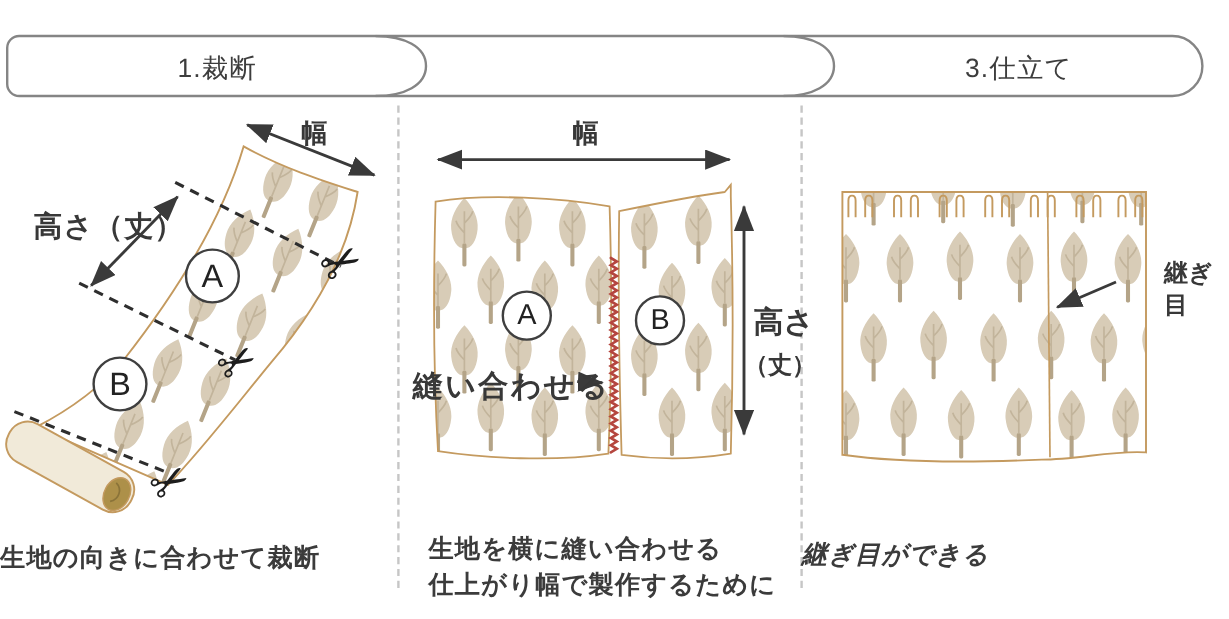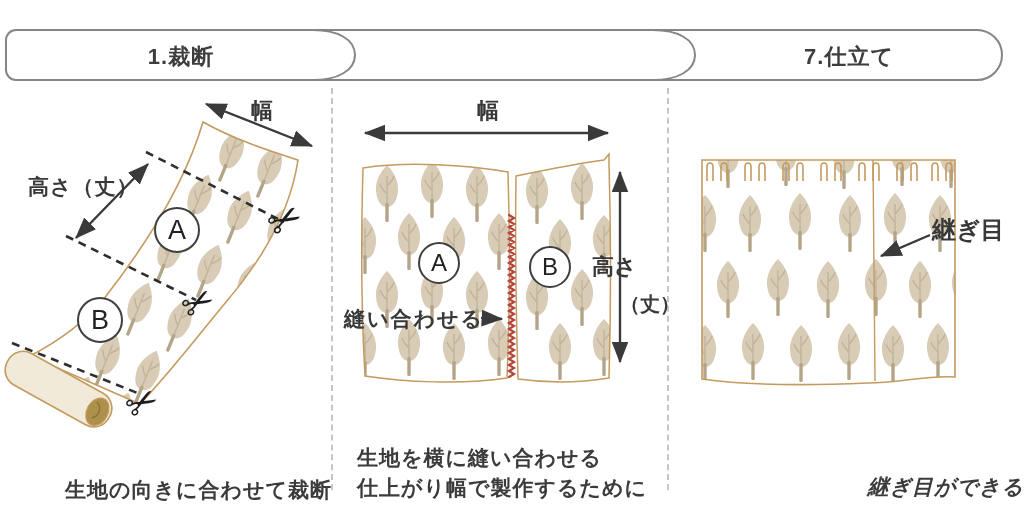--- a/index.html
+++ b/index.html
@@ -5,56 +5,56 @@
   html,body{margin:0;padding:0;background:#fff;}
   .stage{
     position:relative;width:1024px;height:516px;background:#fff;overflow:hidden;
     font-family:"Liberation Sans","DejaVu Sans",sans-serif;color:#3b3b3b;
   }
   
   .steps-bar{position:absolute;left:5px;top:29px;width:998px;height:52px;
     border:2px solid #858585;border-radius:11px 26px 26px 11px;box-sizing:border-box;background:#fff;}
   .steps-arcs{position:absolute;left:-2px;top:-2px;}
   .step-label{position:absolute;top:0;height:52px;display:flex;align-items:center;justify-content:center;
-    font-size:22px;font-weight:700;color:#3d3d3d;letter-spacing:1px;}
+    font-size:22px;font-weight:400;color:#3d3d3d;letter-spacing:1px;}
   .step-1{left:0;width:348px;}
   .step-2{left:348px;width:342px;}
   .step-3{left:690px;width:304px;}
   
   .divider{position:absolute;top:88px;height:402px;width:0;border-left:2px dashed #c6c6c6;}
   .divider-1{left:331px;}
   .divider-2{left:667px;}
   
   .diagram{position:absolute;top:88px;}
   .diagram-1{left:0;}
   .diagram-2{left:332px;}
   .diagram-3{left:668px;}
   
   .dim-label{position:absolute;font-weight:600;color:#383838;}
   .circle-badge{position:absolute;border:2px solid #3f3f3f;border-radius:50%;background:#fff;
     display:flex;align-items:center;justify-content:center;color:#222;font-weight:400;}
   .badge-lg{width:42px;height:42px;font-size:27px;}
   .badge-md{width:38px;height:38px;font-size:24px;}
   .scissors{position:absolute;color:#1d1d1d;transform:rotate(-30deg);transform-origin:50% 50%;line-height:1;}
   .caption{position:absolute;font-size:21px;font-weight:600;color:#3b3b3b;letter-spacing:1px;}
-  .caption-center{text-align:right;margin-top:25px;}
+  .caption-center{text-align:left;}
   .caption-line{display:block;line-height:30px;}
 </style>
 </head>
 <body>
 
 <div class="stage">
 
   <div class="steps-bar">
     <svg class="steps-arcs" width="998" height="52" viewBox="0 0 998 52">
       <path d="M308,1 C332,1 350,10 350,26 C350,42 332,51 308,51" fill="none" stroke="#858585" stroke-width="2"></path>
       <path d="M648,1 C672,1 690,10 690,26 C690,42 672,51 648,51" fill="none" stroke="#858585" stroke-width="2"></path>
     </svg>
     <div class="step-label step-1">1.裁断</div>
-    <div class="step-label step-3">7.仕立て</div>
+    <div class="step-label step-3">3.仕立て</div>
   </div>
 
   <div class="divider divider-1"></div>
   <div class="divider divider-2"></div>
 
   <svg class="diagram diagram-1" width="332" height="362" viewBox="0 0 332 362">
     <defs>
       <marker id="p1m" markerWidth="10" markerHeight="8" refX="8.5" refY="3.5" orient="auto-start-reverse">
         <path d="M0,0 L9,3.5 L0,7 Z" fill="#3a3a3a"></path>
       </marker>
@@ -225,43 +225,43 @@
       <path d="M153,93 V79 Q153,75 156,75 Q159,75 159,79 V93 M167,93 V79 Q167,75 170,75 Q173,75 173,79 V93"></path>
       <path d="M191,93 V79 Q191,75 194,75 Q197,75 197,79 V93 M205,93 V79 Q205,75 208,75 Q211,75 211,79 V93"></path>
       <path d="M229,93 V79 Q229,75 232,75 Q235,75 235,79 V93 M243,93 V79 Q243,75 246,75 Q249,75 249,79 V93"></path>
       <path d="M264,93 V79 Q264,75 267,75 Q270,75 270,79 V93 M278,93 V79 Q278,75 281,75 Q284,75 284,79 V93"></path>
     </g>
 
     <path d="M262,147 L213,168" stroke="#3a3a3a" stroke-width="2.4" fill="none" marker-end="url(#p3m)"></path>
   </svg>
 
   <span class="dim-label" style="left:251px;top:96px;font-size:22px;">幅</span>
-  <span class="dim-label" style="left:28px;top:173px;font-size:21px;letter-spacing:1px;">高さ（丈）</span>
+  <span class="dim-label" style="left:28px;top:173px;font-size:24px;letter-spacing:1px;">高さ（丈）</span>
   <div class="circle-badge badge-lg" style="left:154px;top:207px;">
       <span>A</span>
     </div>
   <div class="circle-badge badge-lg" style="left:77px;top:297px;">
       <span>B</span>
     </div>
   <span class="scissors" style="left:268px;top:200px;font-size:40px;">✂</span>
   <span class="scissors" style="left:182px;top:284px;font-size:38px;">✂</span>
   <span class="scissors" style="left:126px;top:384px;font-size:38px;">✂</span>
   <div class="caption caption-center" style="left:0;top:451px;width:332px;">生地の向きに合わせて裁断</div>
 
   <span class="dim-label" style="left:477px;top:96px;font-size:22px;">幅</span>
-  <span class="dim-label" style="left:592px;top:252px;font-size:22px;">高さ</span>
+  <span class="dim-label" style="left:628px;top:252px;font-size:25px;">高さ</span>
   <span class="dim-label" style="left:620px;top:291px;font-size:20px;">（丈）</span>
-  <span class="dim-label" style="left:344px;top:305px;font-size:21px;letter-spacing:2px;">縫い合わせる</span>
+  <span class="dim-label" style="left:344px;top:305px;font-size:25px;letter-spacing:2px;">縫い合わせる</span>
   <div class="circle-badge badge-md" style="left:418px;top:242px;">
       <span>A</span>
     </div>
   <div class="circle-badge badge-md" style="left:529px;top:246px;">
       <span>B</span>
     </div>
   <div class="caption" style="left:357px;top:443px;">
     <span class="caption-line">生地を横に縫い合わせる</span>
     <span class="caption-line">仕上がり幅で製作するために</span>
   </div>
 
-  <span class="dim-label" style="left:932px;top:214px;font-size:24px;">継ぎ目</span>
+  <span class="dim-label" style="left:970px;top:214px;font-size:20px;">継ぎ目</span>
   <div class="caption caption-center" style="left:668px;top:448px;width:356px;font-style:italic;">継ぎ目ができる</div>
 
 </div>
 
 </body></html>

